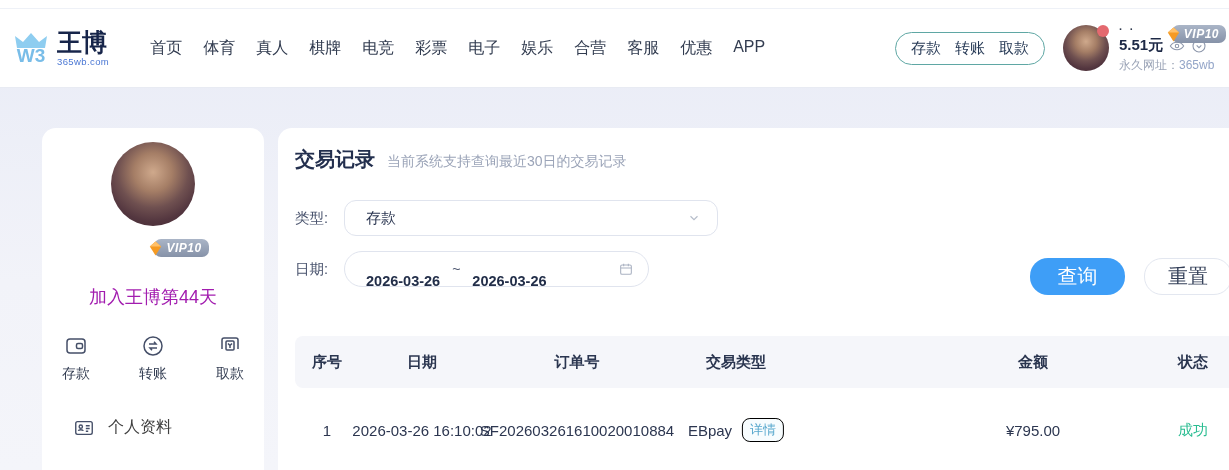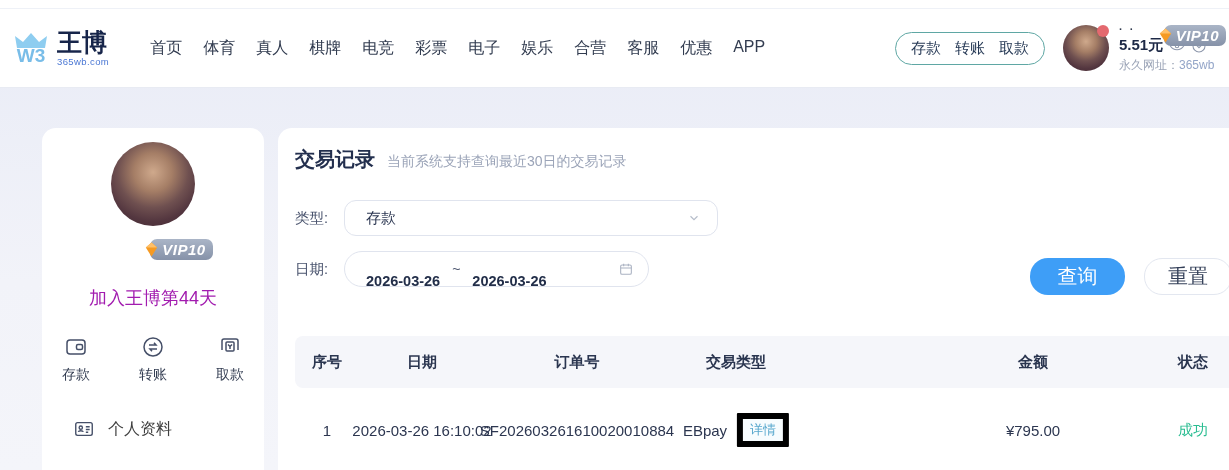--- a/index.html
+++ b/index.html
@@ -26,21 +26,21 @@
   .red-dot { position:absolute; top:0px; right:0px; width:12px; height:12px; border-radius:50%; background:#e4696f; }
   .user-info { margin-left:10px; display:flex; flex-direction:column; line-height:1.25; width:100px; }
   .masked-name { font-size:11px; color:#303a4e; font-weight:700; letter-spacing:2px; height:11px; overflow:hidden; }
   .balance-row { display:flex; align-items:center; gap:6px; margin-top:2px; }
   .balance { font-size:15px; font-weight:700; color:#1d2946; }
   .mini-icon { width:16px; height:16px; stroke:#8d97ab; fill:none; stroke-width:1.6; cursor:pointer; flex:none; }
   .url-row { font-size:12px; margin-top:3px; white-space:nowrap; }
   .url-label { color:#9aa3b6; }
   .url-value { color:#93a5c8; }
   .vip-badge { position:absolute; display:flex; align-items:center; }
-  .vip-badge .pill { background:linear-gradient(180deg,#aab5c7,#8692a8); color:#fff; font-size:15px; font-style:italic; font-weight:800; border-radius:7px; padding:2px 7px 2px 12px; letter-spacing:.5px; }
+  .vip-badge .pill { background:linear-gradient(180deg,#aab5c7,#8692a8); color:#fff; font-size:12px; font-style:italic; font-weight:800; border-radius:7px; padding:2px 7px 2px 12px; letter-spacing:.5px; }
   .vip-badge svg { width:17px; height:17px; margin-right:-10px; z-index:1; }
   .hdr-vip { top:16px; right:3px; }
 
   
   .card { position:absolute; background:#fff; border-radius:14px; }
   .sidebar { left:42px; top:128px; width:222px; height:380px; text-align:center; }
   .side-avatar { width:84px; height:84px; margin:14px auto 0; }
   .side-vip { position:relative; display:inline-flex; margin-top:13px; transform:translateX(25px); }
   .join-text { margin-top:24px; font-size:18px; color:#a21caf; }
   .quick-actions { display:flex; justify-content:space-between; padding:0 20px; margin-top:25px; }
@@ -77,21 +77,21 @@
   .btn-reset { left:849px; width:88px; background:#fff; color:#333f58; border:1px solid #e3e7f0; }
 
   
   .table-head { position:relative; margin-top:48px; height:52px; background:#f5f6fa; border-radius:8px; }
   .tcell { position:absolute; top:50%; transform:translate(-50%,-50%); white-space:nowrap; }
   .th { font-size:15px; font-weight:700; color:#2b3650; }
   .table-row { position:relative; height:58px; margin-top:13px; }
   .td { font-size:15px; color:#2c3650; }
   .c1{left:32px;} .c2{left:127px;} .c3{left:282px;} .c4{left:441px;} .c5{left:738px;} .c6{left:898px;text-align:center;}
   .type-cell { display:flex; align-items:center; gap:10px;justify-content:center; }
-  .detail-tag { font-size:13px; color:#57a7cd; border:6px solid #000000; border-radius:1px; padding:2px 7px; background:#f7fcfe; cursor:pointer; }
+  .detail-tag { font-size:13px; color:#57a7cd; border:1px solid #000000; border-radius:8px; padding:2px 7px; background:#f7fcfe; cursor:pointer; }
   .status-success { color:#2bbd92; }
 </style>
 </head>
 <body>
 
 <div class="top-strip"></div>
 
 <div class="header">
   <div class="logo">
     <div class="logo-mark">

